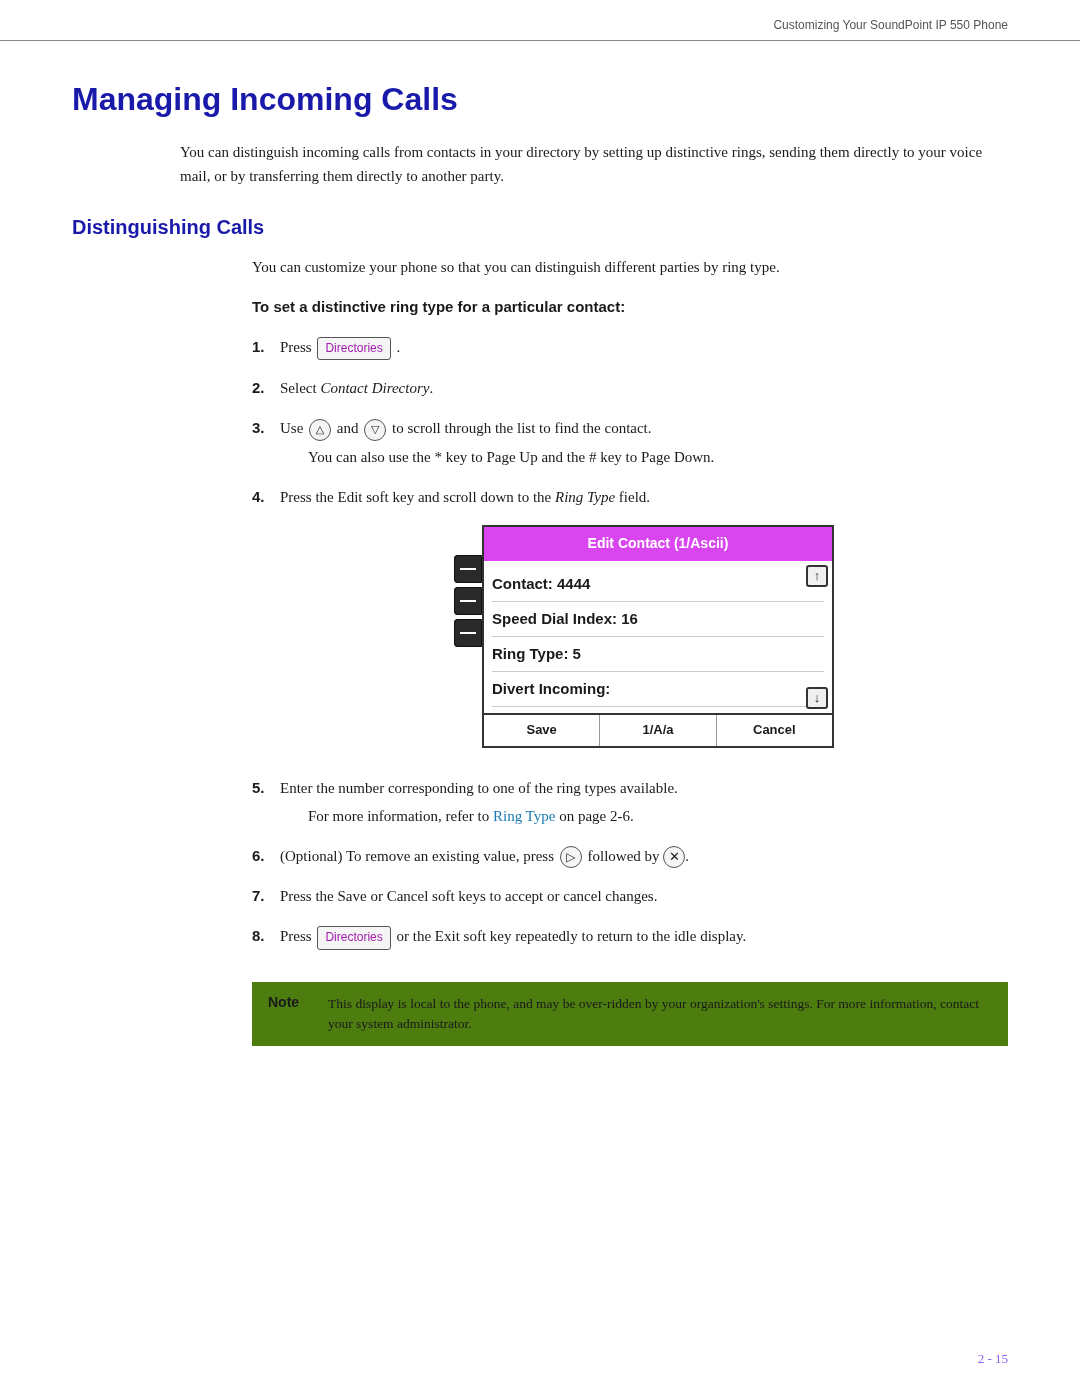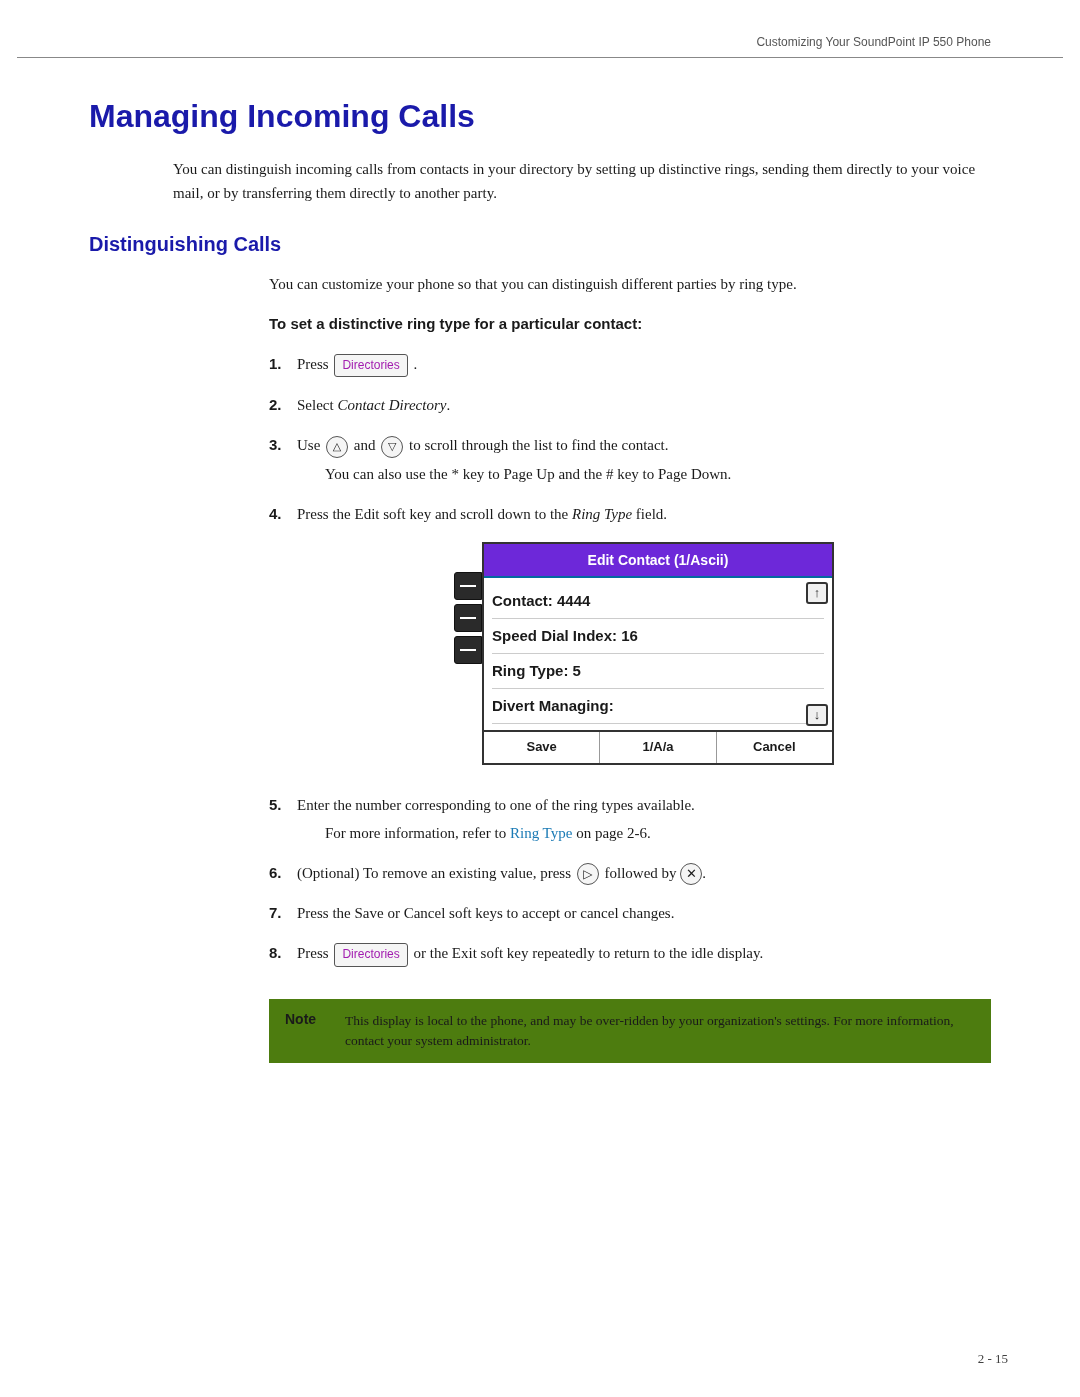--- a/index.html
+++ b/index.html
@@ -8,21 +8,21 @@
       font-size: 15px;
       color: #1a1a1a;
       background: #fff;
       width: 1080px;
       min-height: 1397px;
       position: relative;
     }
     .page {
       width: 1080px;
       min-height: 1397px;
-      padding: 17px;
+      padding: 0;
       position: relative;
       background: #fff;
     }
     .header {
       border-bottom: 1.5px solid #888;
       padding: 18px 72px 8px 72px;
       text-align: right;
       font-size: 12px;
       color: #555;
       font-family: Arial, sans-serif;
@@ -32,21 +32,21 @@
     }
     .chapter-title {
       font-family: Arial, sans-serif;
       font-size: 32px;
       font-weight: bold;
       color: #1a1aaa;
       margin-bottom: 22px;
       margin-top: 10px;
     }
     .intro-text {
-      margin-left: 84px;
+      margin-left: 108px;
       margin-bottom: 28px;
       font-size: 15px;
       line-height: 1.6;
       color: #1a1a1a;
     }
     .section-title {
       font-family: Arial, sans-serif;
       font-size: 20px;
       font-weight: bold;
       color: #1a1aaa;
@@ -152,27 +152,27 @@
       background: #fff;
       display: block;
     }
     .phone-screen {
       margin-left: 28px;
       border: 2px solid #333;
       background: #fff;
       font-family: Arial, sans-serif;
     }
     .screen-title-bar {
-      background: #6d28d9;
+      background: #d946ef;
       color: #fff;
       text-align: center;
       font-size: 14px;
       font-weight: bold;
       padding: 5px 8px;
-      border-bottom: 2px solid #0369a1;
+      border-bottom: 2px solid #d946ef;
     }
     .screen-body {
       padding: 6px 8px;
       position: relative;
     }
     .screen-row {
       font-size: 15px;
       font-weight: bold;
       padding: 5px 0;
       border-bottom: 1px solid #ccc;
@@ -239,21 +239,21 @@
     .note-text {
       font-size: 13.5px;
       line-height: 1.5;
       color: #1a1a1a;
     }
     .footer {
       position: absolute;
       bottom: 30px;
       right: 72px;
       font-size: 13px;
-      color: #404040;
+      color: #8b5cf6;
     }
     .sub-note {
       margin-left: 28px;
       margin-top: 4px;
       font-size: 15px;
       line-height: 1.6;
     }
   </style>
 </head>
 <body>
@@ -330,21 +330,21 @@
                     <span class="phone-tab-line"></span>
                   </div>
                 </div>
                 <div class="phone-screen">
                   <div class="screen-title-bar">Edit Contact (1/Ascii)</div>
                   <div class="screen-body">
                     <div class="screen-scroll-up">↑</div>
                     <div class="screen-row">Contact: 4444</div>
                     <div class="screen-row">Speed Dial Index: 16</div>
                     <div class="screen-row">Ring Type: 5</div>
-                    <div class="screen-row">Divert Managing:</div>
+                    <div class="screen-row">Divert Incoming:</div>
                     <div class="screen-scroll-down">↓</div>
                   </div>
                   <div class="screen-softkeys">
                     <div class="softkey">Save</div>
                     <div class="softkey">1/A/a</div>
                     <div class="softkey">Cancel</div>
                   </div>
                 </div>
               </div>
             </div>

